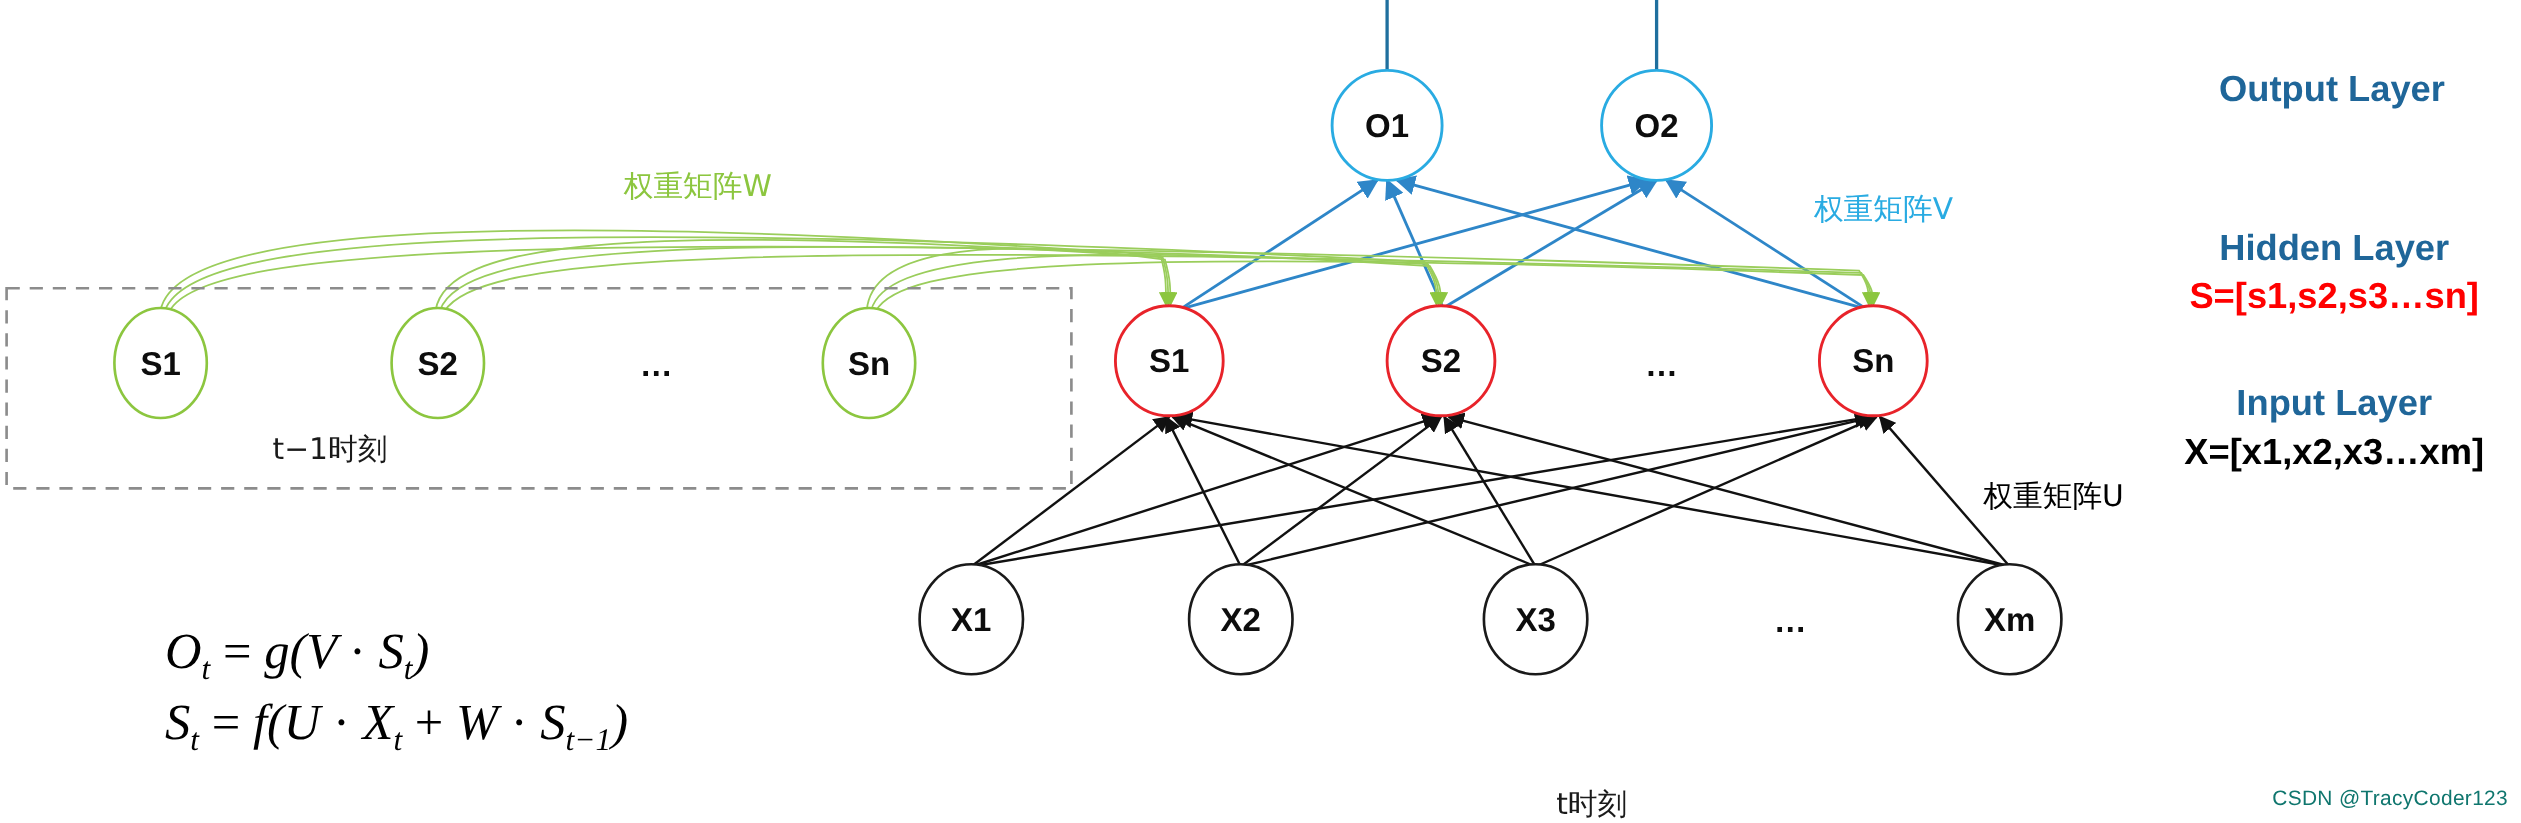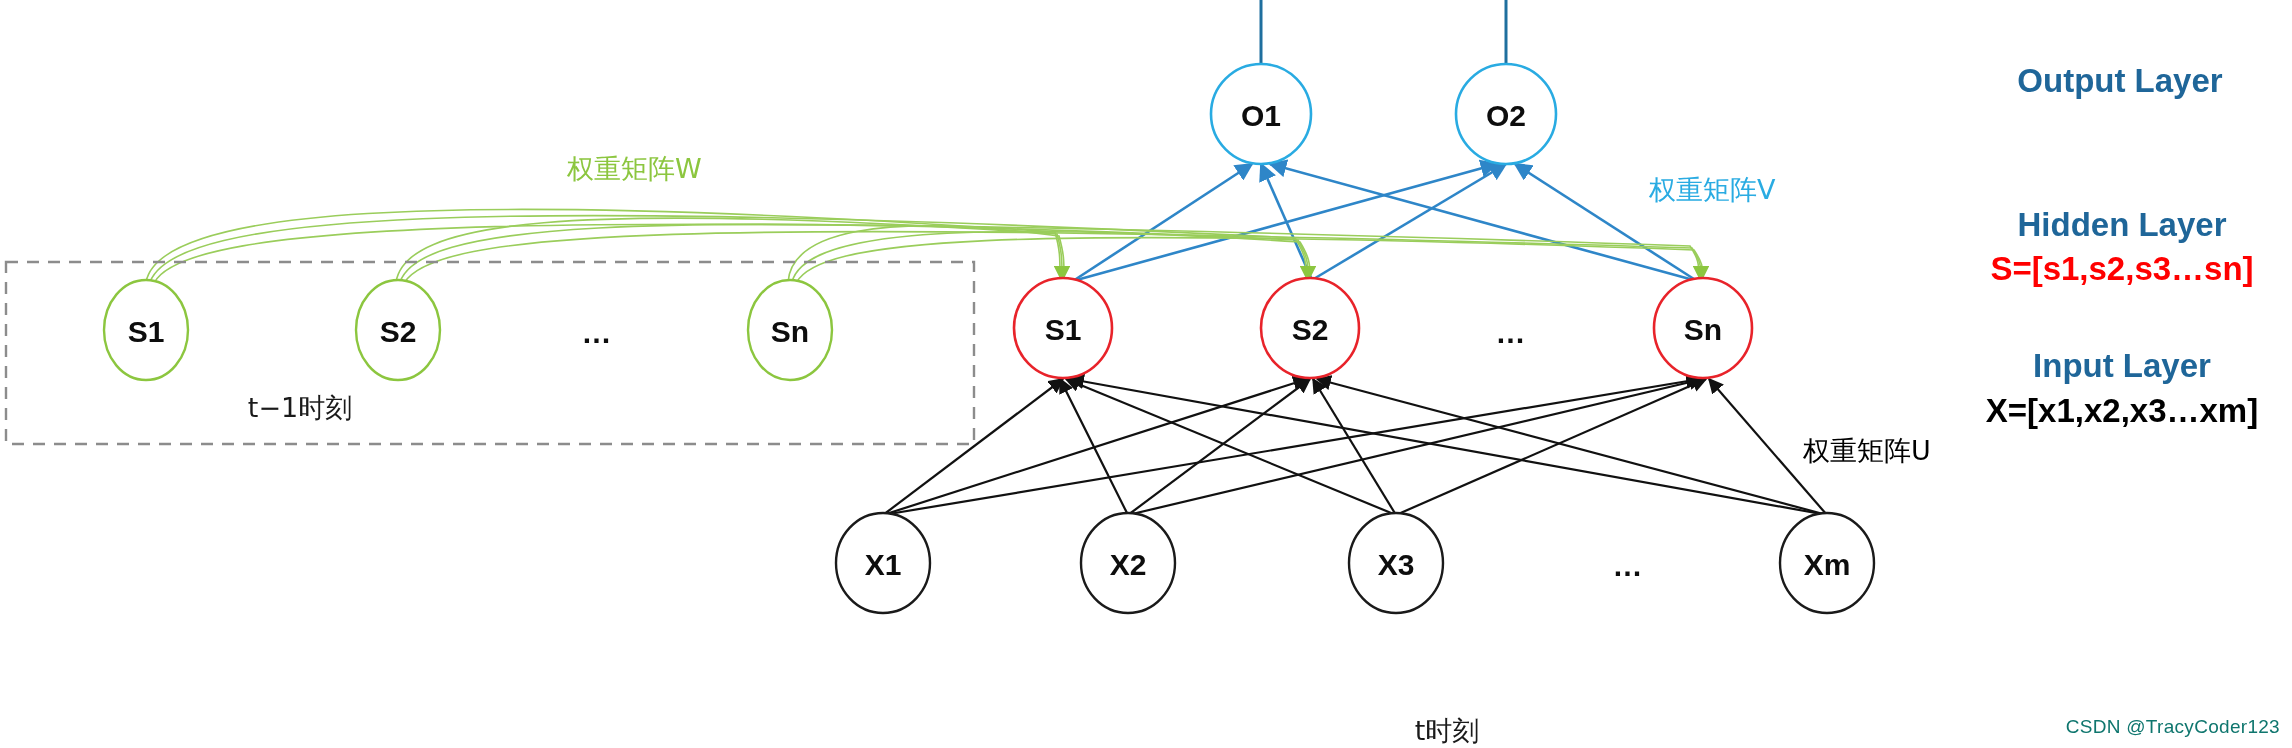--- a/index.html
+++ b/index.html
@@ -178,15 +178,17 @@
 
     <text class="sideHead" x="2120" y="92" fill="#1f6699">Output Layer</text>
 
     <text class="sideHead" x="2122" y="236" fill="#1f6699">Hidden Layer</text>
     <text class="sideSub" x="2122" y="280" fill="#ff0000">S=[s1,s2,s3…sn]</text>
 
     <text class="sideHead" x="2122" y="377" fill="#1f6699">Input Layer</text>
     <text class="sideSub" x="2122" y="422" fill="#000000">X=[x1,x2,x3…xm]</text>
   </svg>
 
+  <div class="formula" style="left:150px; top:565px; font-size:46px;">O<sub>t</sub> <span class="op">=</span> g(V <span class="op">·</span> S<sub>t</sub>)</div>
+  <div class="formula" style="left:150px; top:630px; font-size:46px;">S<sub>t</sub> <span class="op">=</span> f(U <span class="op">·</span> X<sub>t</sub> <span class="op">+</span> W <span class="op">·</span> S<sub>t−1</sub>)</div>
 
   <div class="watermark">CSDN @TracyCoder123</div>
 </div>
 
 </body></html>

